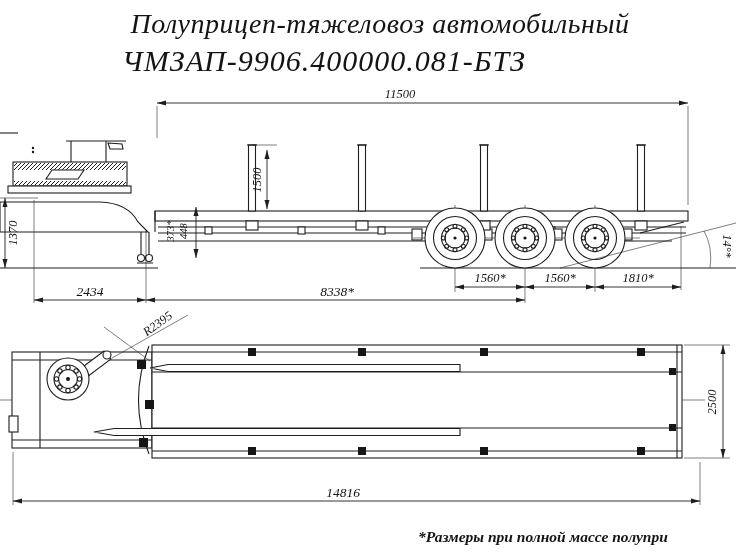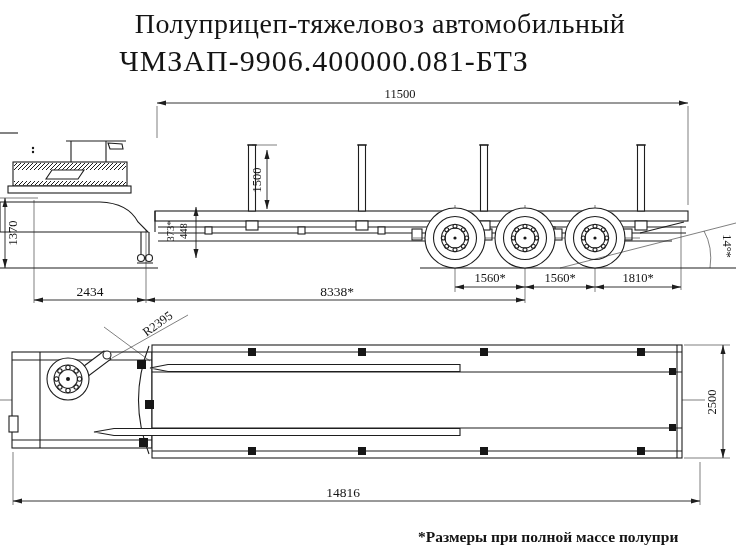--- a/index.html
+++ b/index.html
@@ -1,16 +1,16 @@
 <!DOCTYPE html>
 <html><head>
 <meta charset="utf-8">
 <style>
   html,body{margin:0;padding:0;background:#ffffff;}
-  .page{width:736px;height:552px;position:relative;background:#ffffff;overflow:hidden;}
+  .page{width:736px;height:552px;position:relative;background:#ffffff;overflow:hidden;font-style:italic;}
   svg{display:block;}
   .geo{stroke:#1e1e1e;stroke-width:1.1;fill:none;}
   .geo-thin{stroke:#2a2a2a;stroke-width:0.6;fill:none;}
   .fillw{fill:#ffffff;stroke:#1e1e1e;stroke-width:1.1;}
   .dimln{stroke:#1e1e1e;stroke-width:0.9;fill:none;}
   .sq{fill:#161616;stroke:none;}
   text{font-family:"Liberation Serif","DejaVu Serif",serif;fill:#141414;}
   .title1{font-size:28px;letter-spacing:0.5px;}
   .title2{font-size:30px;letter-spacing:1px;}
   .dim{font-size:12.5px;}

